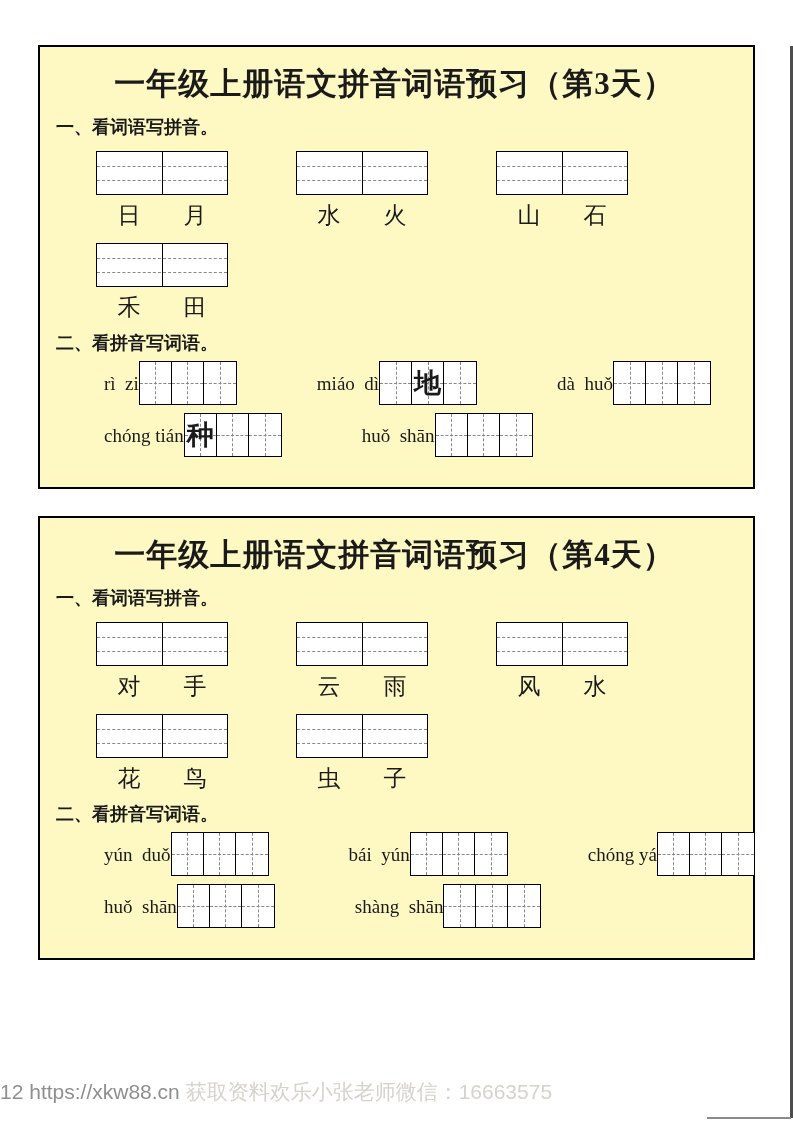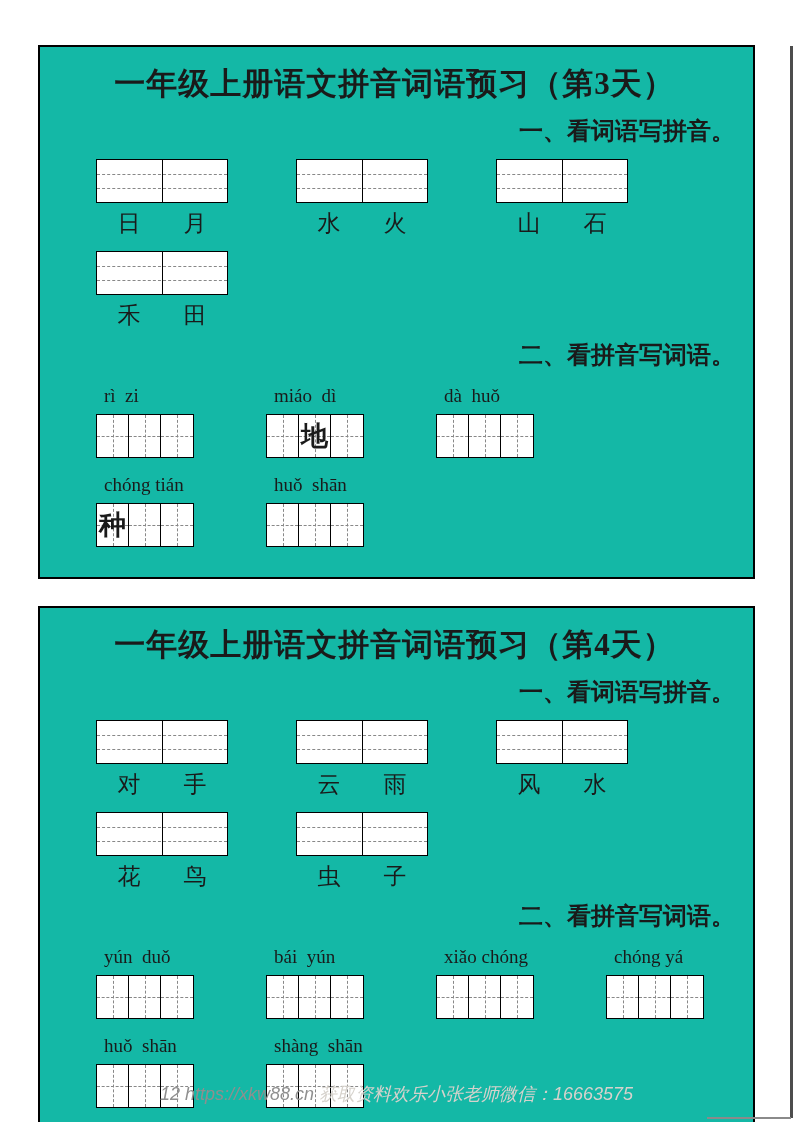--- a/index.html
+++ b/index.html
@@ -2,58 +2,57 @@
 <html><head>
 <meta charset="utf-8">
 <style>
   * { margin:0; padding:0; box-sizing:border-box; }
   html,body { background:#ffffff; }
   body {
     width:793px; height:1122px; position:relative; overflow:hidden;
     font-family:"Liberation Serif","DejaVu Serif",serif; color:#1a1a1a;
   }
   .sheet { padding:45px 38px 0 38px; }
-  .box { border:2px solid #000; padding:12px 18px 22px 14px; background:#14b8a6; }
+  .box { border:2px solid #000; padding:12px 18px 22px 14px; background:#fef9c3; }
   .box.first { margin-bottom:27px; }
   .title {
     text-align:center; font-size:31px; font-weight:bold;
     letter-spacing:1px; margin:4px 0 10px 0;
   }
-  .heading { font-size:24px; font-weight:bold; margin:8px 0 6px 2px;text-align:right; }
+  .heading { font-size:18px; font-weight:bold; margin:8px 0 6px 2px; }
 
   
   .py-row { display:flex; padding-left:42px; margin:12px 0 4px 0; }
   .py-group { margin-right:68px; display:flex; flex-direction:column; }
   .py-grid { width:132px; height:44px; border:1.5px solid #000; position:relative; background:#fff; }
   .pg-v { position:absolute; left:50%; top:0; bottom:0; width:0; border-left:1px solid #000; }
   .pg-h { position:absolute; left:0; right:0; height:0; border-top:1px dashed #888; }
   .pg-h1 { top:33%; }
   .pg-h2 { top:66%; }
   .py-chars { width:132px; display:flex; margin-top:5px; font-size:23px; }
   .py-chars span { flex:1; text-align:center; }
 
   
   .tz-row { display:flex; padding-left:42px; margin:2px 0 8px 0; }
-  .tz-group { margin-right:72px; display:flex; flex-direction:column; }
+  .tz-group { margin-right:72px; display:flex; flex-direction:row;align-items:center; }
   .py-label { font-size:19px; white-space:pre; margin:8px 0 7px 0; padding-left:8px; }
   .tz-grid { display:flex; border:1.5px solid #000; width:max-content; background:#fff; }
   .tz-cell {
     width:32px; height:42px; position:relative; border-right:1px solid #000;
     display:flex; align-items:center; justify-content:center;
   }
   .tz-cell:last-child { border-right:none; }
   .tz-cell::before { content:""; position:absolute; left:0; right:0; top:50%; border-top:1px dashed #888; }
   .tz-cell::after  { content:""; position:absolute; top:0; bottom:0; left:50%; border-left:1px dashed #888; }
   .fill { position:relative; z-index:1; font-size:27px; font-weight:bold; line-height:1; }
 
   .footer {
-    position:absolute; left:0; right:0; bottom:16px; text-align:center;
-    font-family:"Liberation Sans","DejaVu Sans",sans-serif; font-size:18px; color:#8f8f8f;
+    position:absolute; left:0; right:0; bottom:16px; 
+    font-family:"Liberation Sans","DejaVu Sans",sans-serif; font-size:21px; color:#8f8f8f;
     white-space:pre;
-    font-style:italic;
   }
   .footer .wm { color:#d6d2cc; }
 
   .edge-r { position:absolute; right:0; top:46px; width:3px; height:1072px; background:#4d4d4d; }
   .edge-b { position:absolute; right:2px; bottom:3px; width:84px; height:2px; background:#8a8a8a; }
 </style>
 </head>
 <body>
 
 <div class="sheet">
@@ -283,34 +282,20 @@
             </div>
           <div class="tz-cell">
               <span class="fill"></span>
             </div>
           <div class="tz-cell">
               <span class="fill"></span>
             </div>
         </div>
       </div>
       <div class="tz-group">
-        <div class="py-label">xiǎo chóng</div>
-        <div class="tz-grid">
-          <div class="tz-cell">
-              <span class="fill"></span>
-            </div>
-          <div class="tz-cell">
-              <span class="fill"></span>
-            </div>
-          <div class="tz-cell">
-              <span class="fill"></span>
-            </div>
-        </div>
-      </div>
-      <div class="tz-group">
         <div class="py-label">chóng yá</div>
         <div class="tz-grid">
           <div class="tz-cell">
               <span class="fill"></span>
             </div>
           <div class="tz-cell">
               <span class="fill"></span>
             </div>
           <div class="tz-cell">
               <span class="fill"></span>

